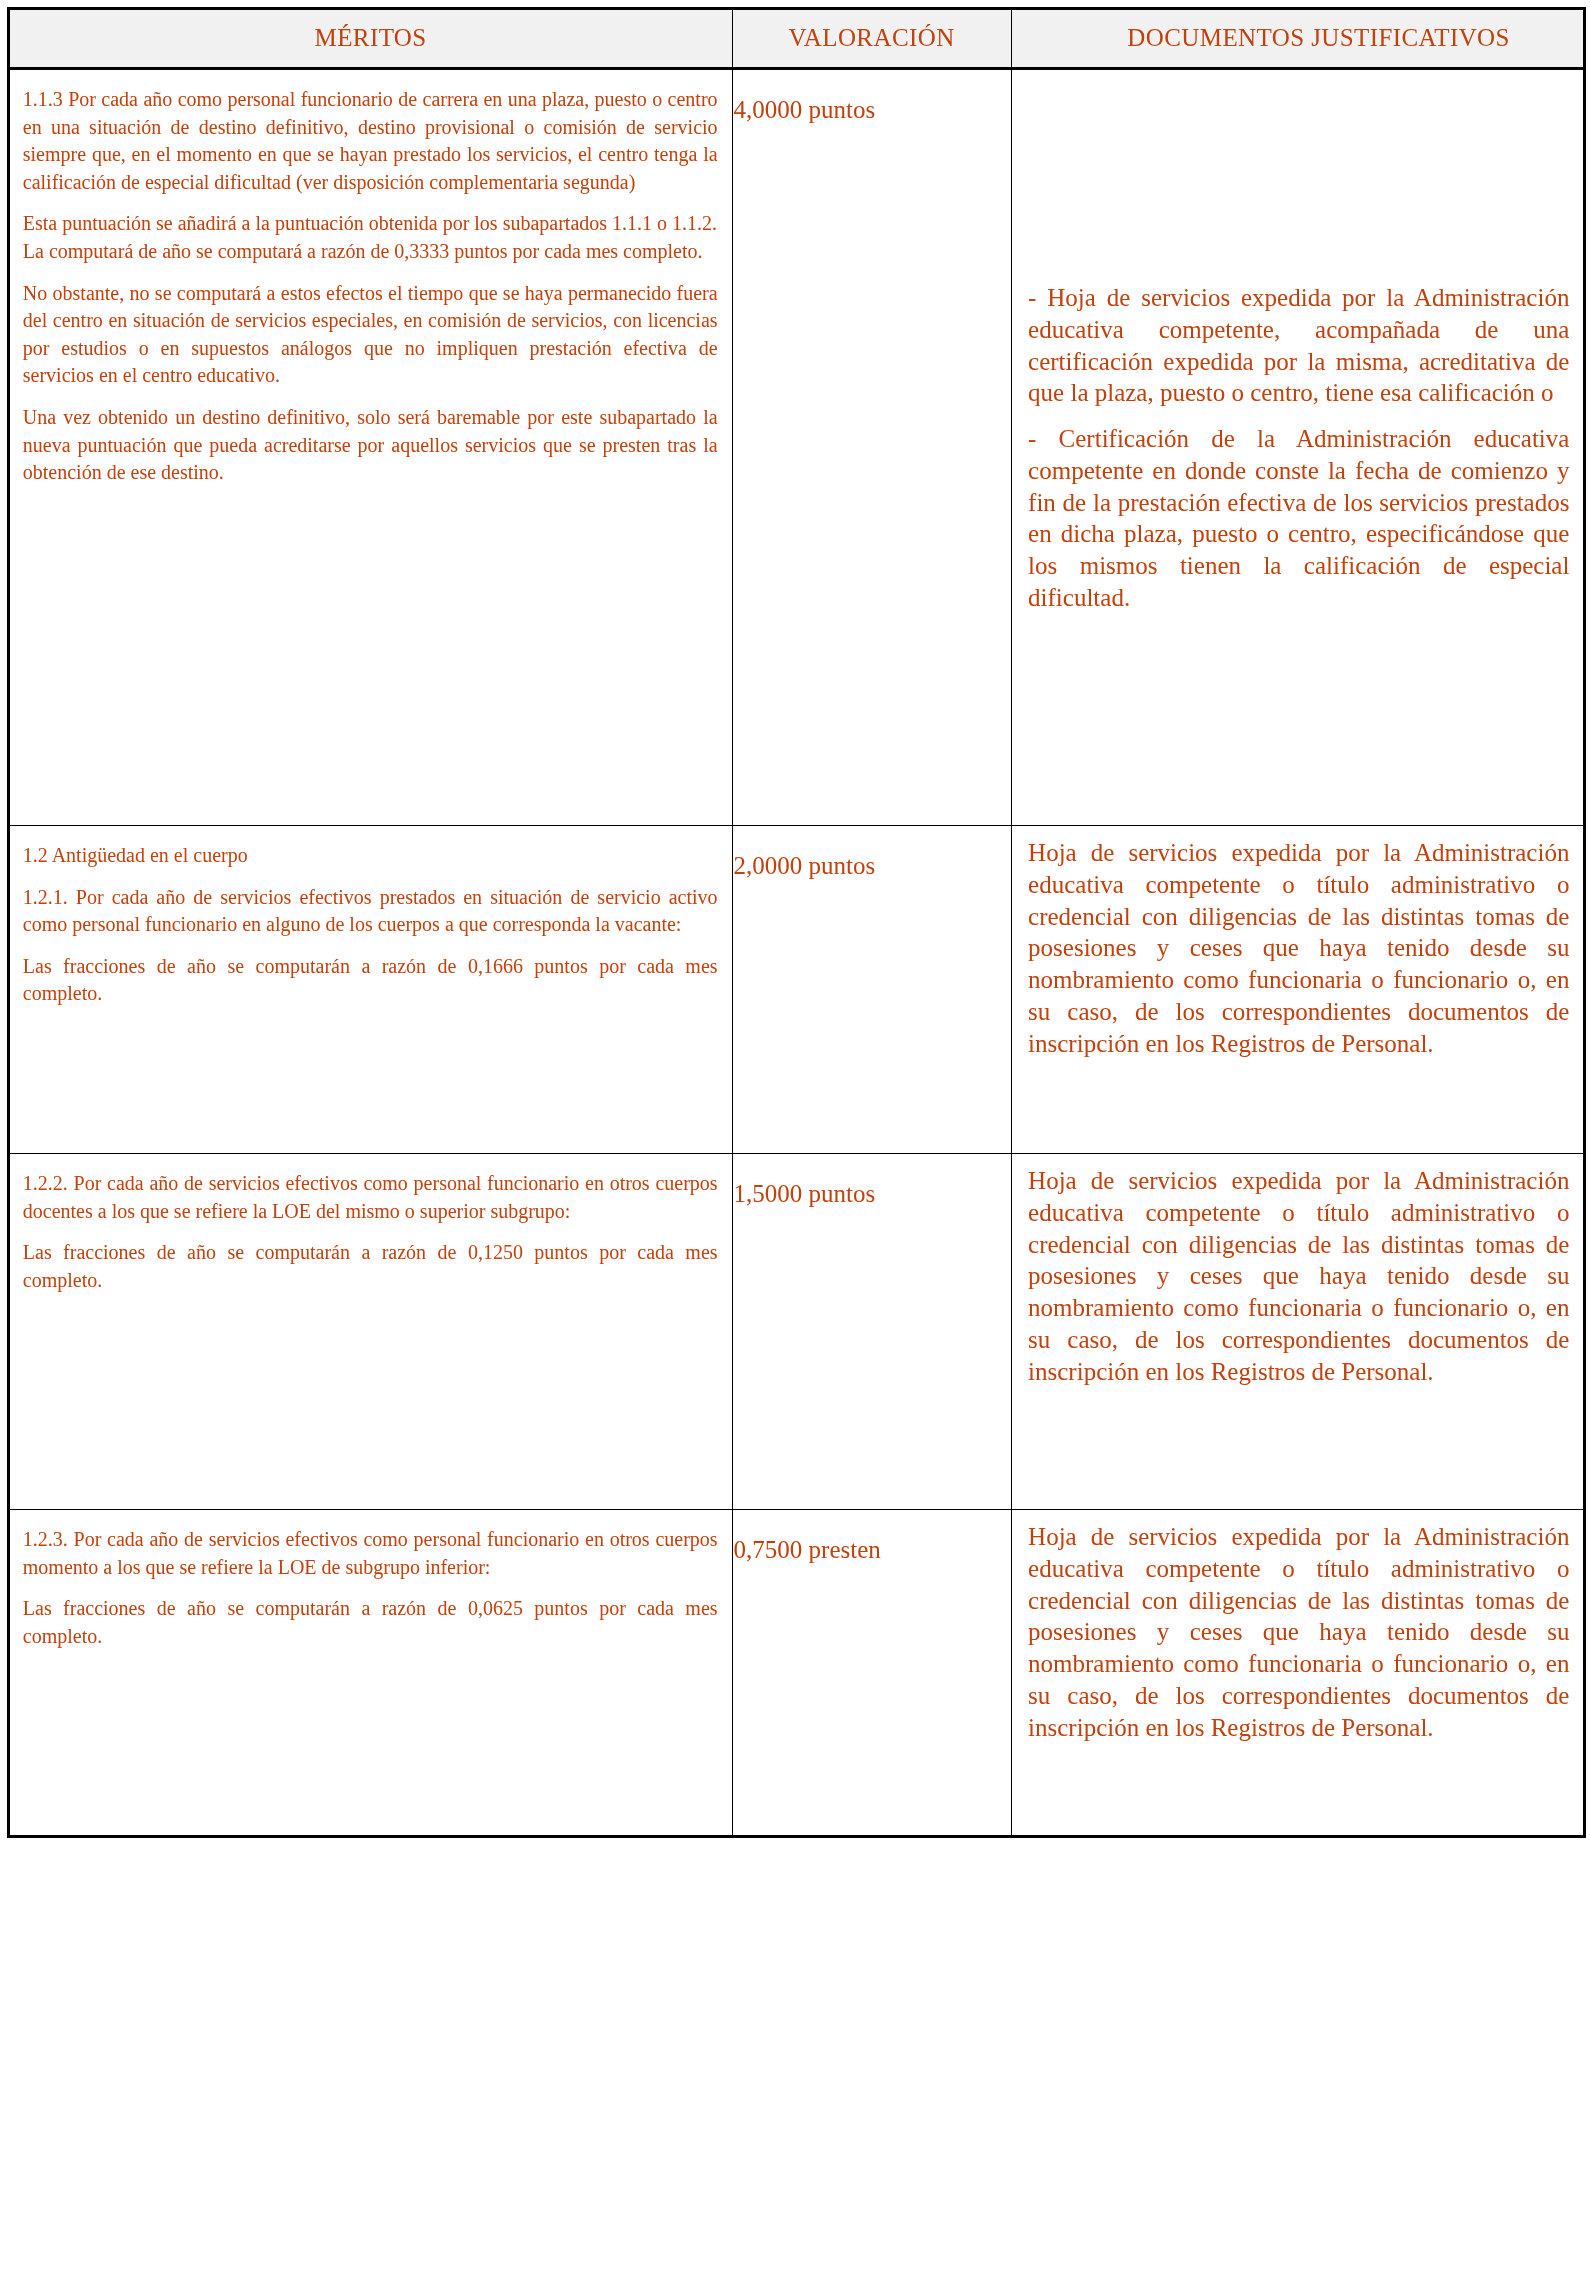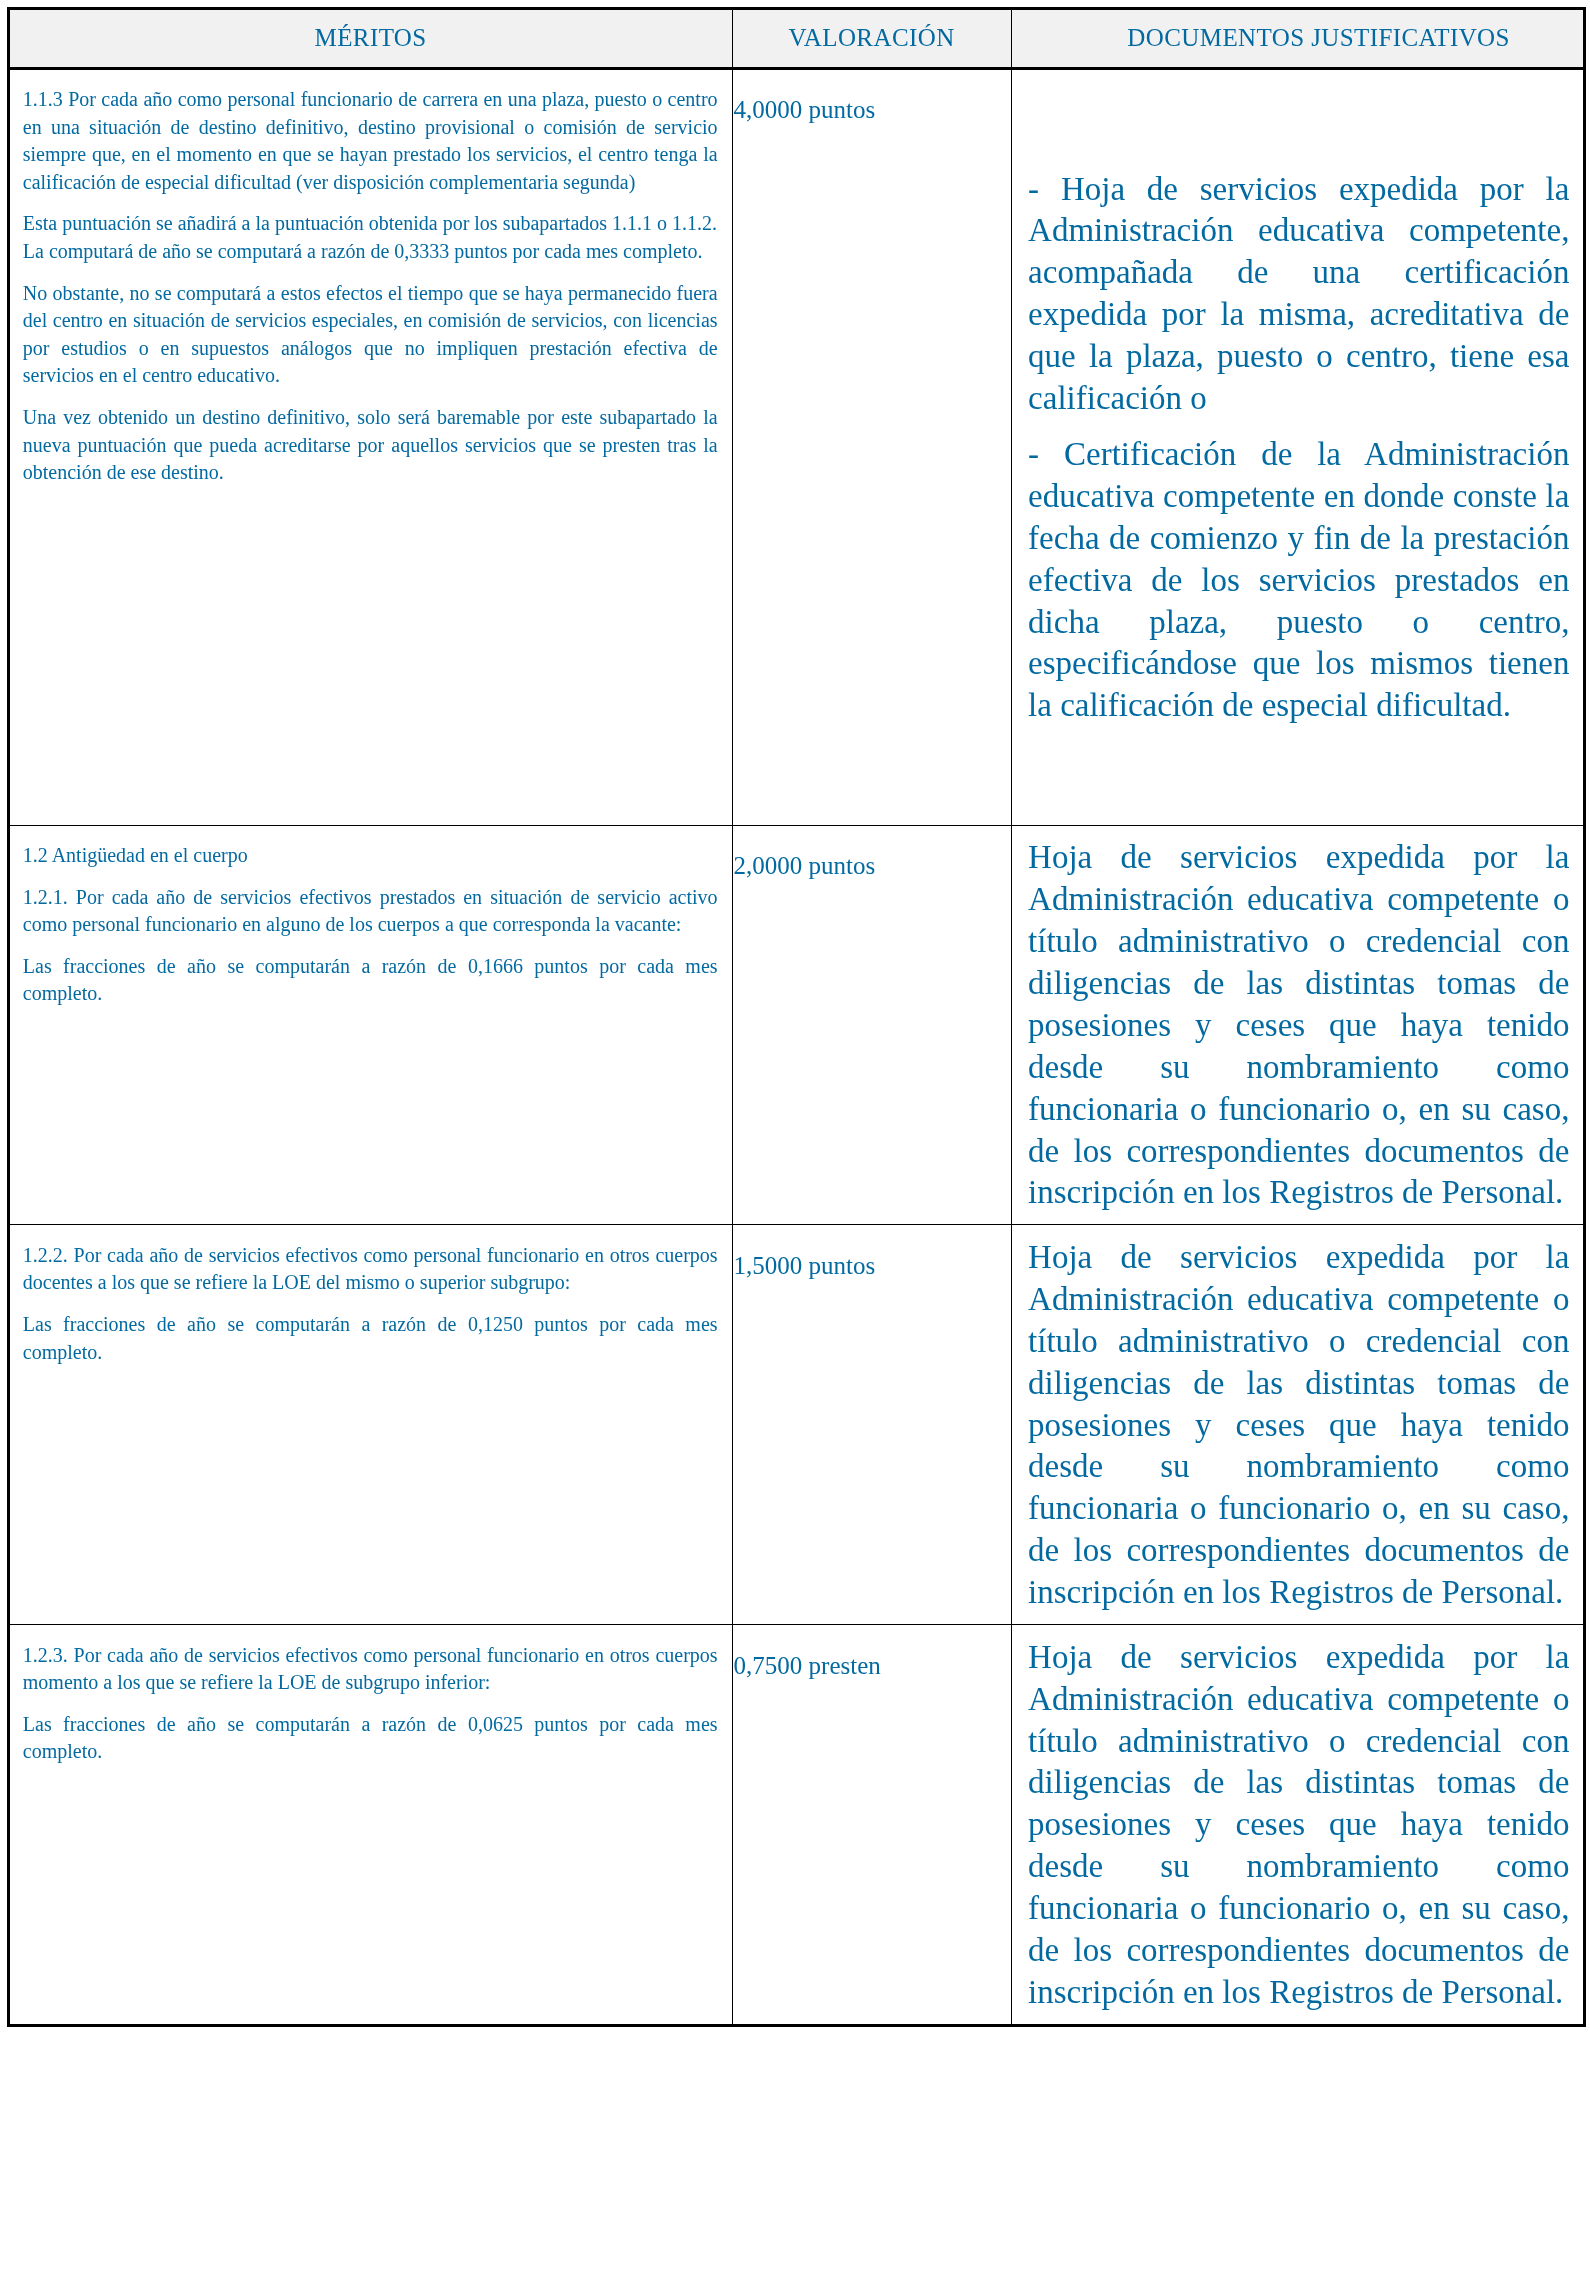--- a/index.html
+++ b/index.html
@@ -5,21 +5,21 @@
   html, body {
     margin: 0;
     padding: 0;
     background: #ffffff;
   }
   .page {
     position: relative;
     width: 1478px;
     height: 2295px;
     background: #ffffff;
-    color: #0369a1;
+    color: #c2410c;
     font-family: "Liberation Serif", "DejaVu Serif", serif;
   }
   table.merit-table {
     position: absolute;
     left: 6.6px;
     top: 6.6px;
     width: 1577px;
     border-collapse: collapse;
     table-layout: fixed;
     border: 3.3px solid #000;
@@ -52,21 +52,21 @@
     line-height: 1.38;
     text-align: justify;
   }
   td.valoracion {
     text-align: left;
     padding-top: 26.5px;
     font-size: 25px;
   }
   td.documentos {
     padding: 11.6px 13.2px 10px 16.5px;
-    font-size: 33px;
+    font-size: 25px;
     line-height: 1.27;
     text-align: justify;
     font-family: Liberation Serif, serif;
   }
   tr.row-0 td.documentos { vertical-align: middle; }
 
   td p { margin: 0; }
   td p.gap { margin-top: 14px; }
 </style>
 </head>

